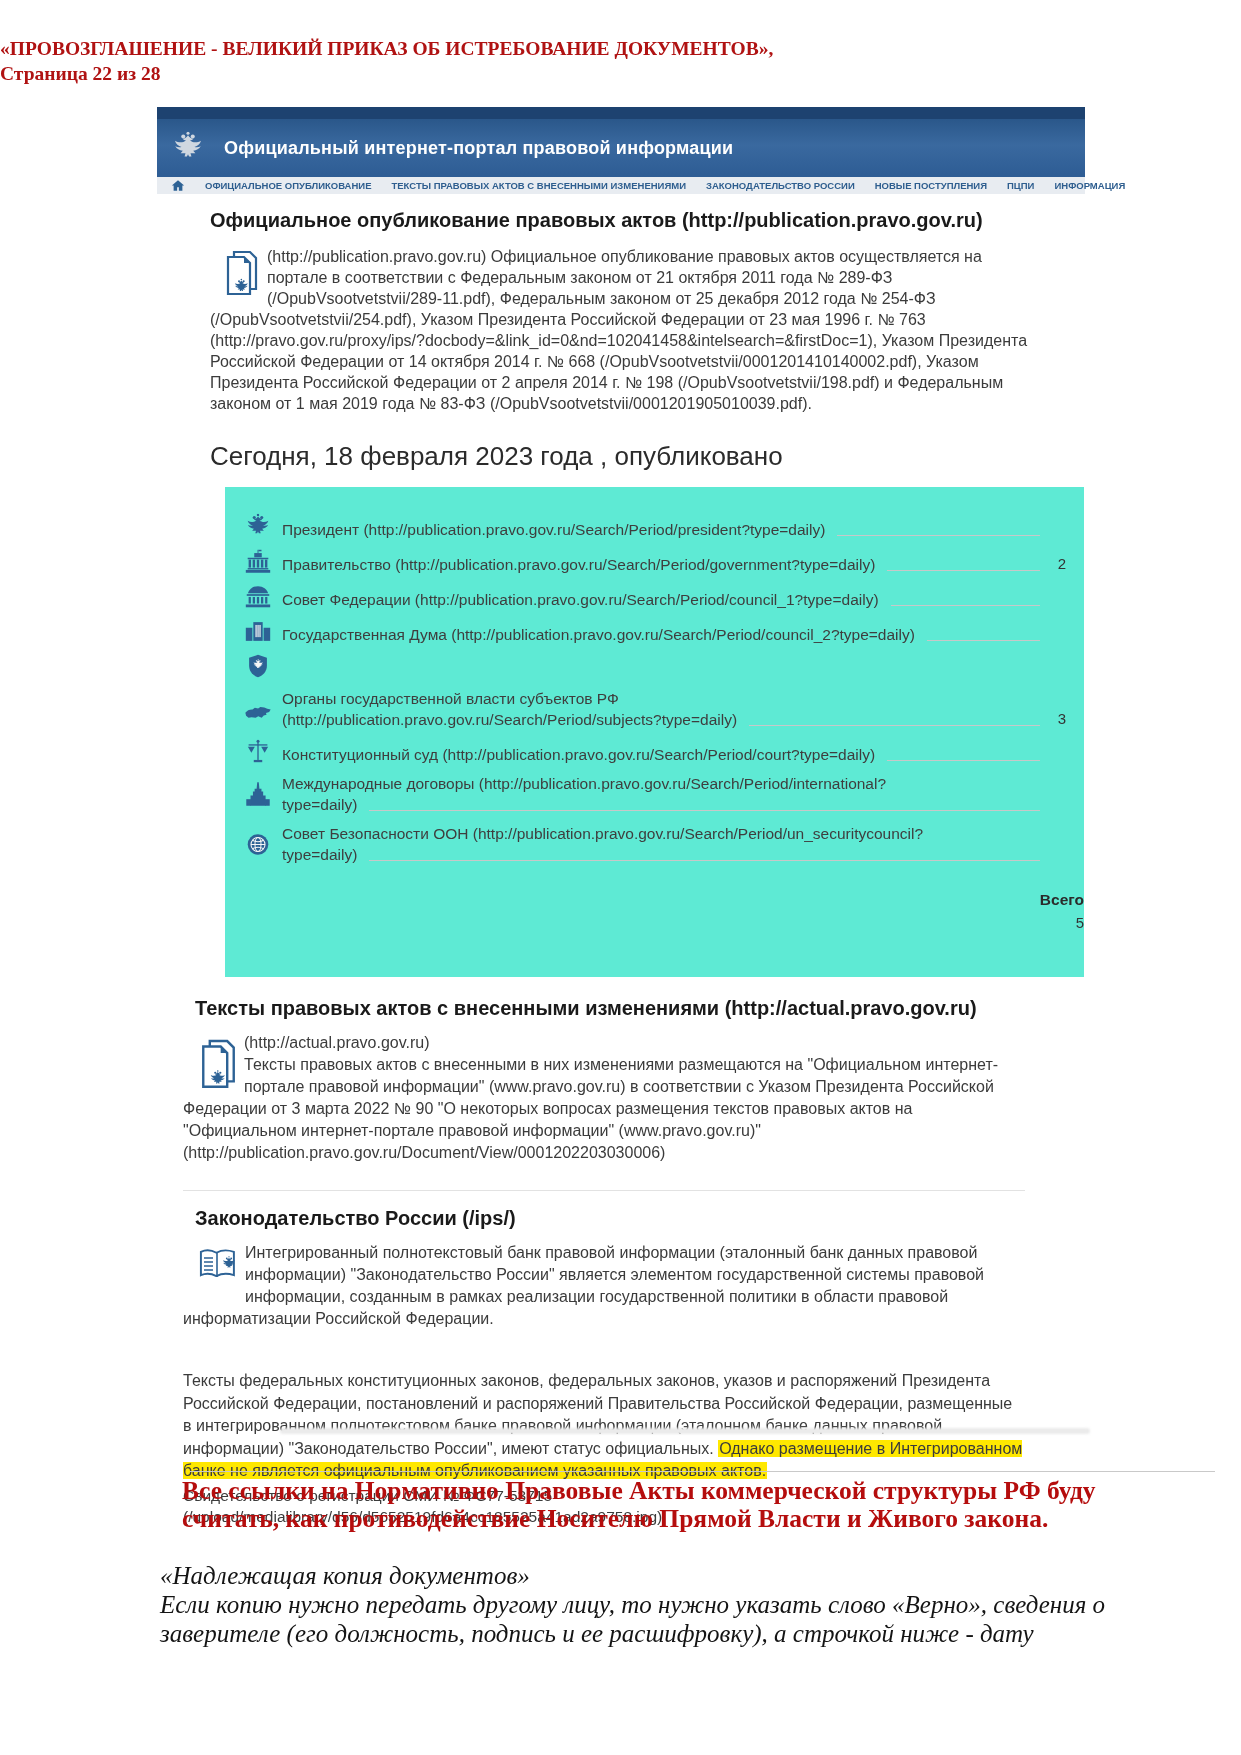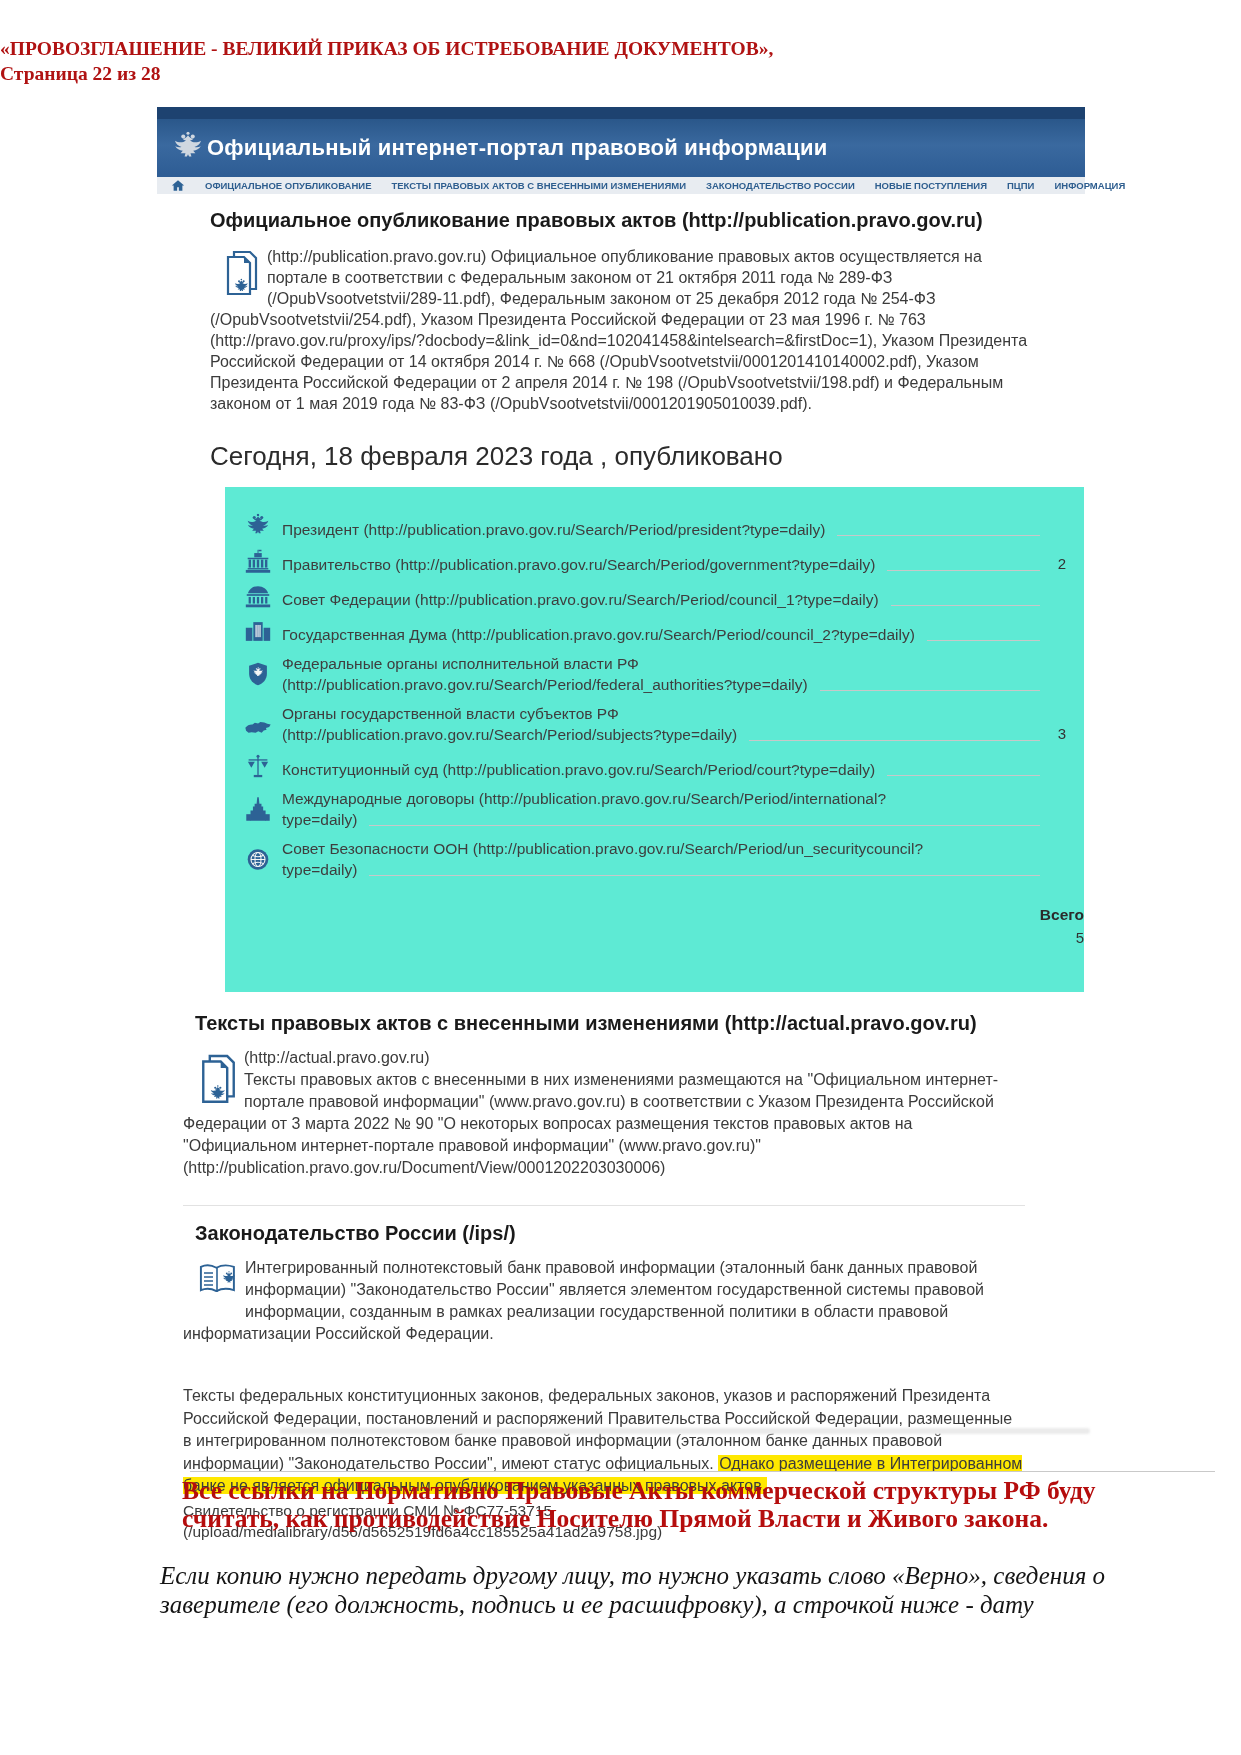--- a/index.html
+++ b/index.html
@@ -14,21 +14,21 @@
     font-size:19.5px;line-height:25px;
   }
   
   .site-shot{position:absolute;left:157px;top:107px;width:928px;background:#fff;}
   .banner-strip{height:12px;background:#1d4270;}
   .banner{
     height:58px;display:flex;align-items:center;color:#fff;
     background:linear-gradient(180deg,#2a578a 0%,#3a699f 45%,#2d5c94 100%);
   }
   .emblem{width:38px;height:46px;margin-left:12px;flex:0 0 auto;}
-  .banner-title{font-size:22px;font-weight:bold;letter-spacing:.2px;}
+  .banner-title{margin-left:17px;font-size:18px;font-weight:bold;letter-spacing:.2px;}
   .nav{
     height:17px;background:#e8ecf1;display:flex;align-items:center;gap:20px;
     padding:0 14px;font-size:9.5px;font-weight:bold;color:#2e5e8f;white-space:nowrap;
   }
   .nav-item{cursor:pointer;}
   .nav-home{width:14px;height:13px;flex:0 0 auto;cursor:pointer;}
   .nav-search{margin-left:auto;margin-right:62px;width:16px;height:16px;cursor:pointer;}
   .sec1{padding:13px 40px 0 53px;}
   .sec-h{font-size:20px;font-weight:bold;color:#1a1a1a;margin:0;line-height:26px;}
   .para{margin-top:13px;font-size:16px;line-height:21px;color:#3b3b3b;}
@@ -215,29 +215,20 @@
             </div>
           </div>
         <div class="row-count"></div>
       </div>
 
       <div class="row">
         <svg class="row-icon" viewBox="0 0 32 28">
             <path class="ic" d="M16 1.5l9.5 3.2V13c0 6.3-3.9 10.6-9.5 12.5C10.4 23.6 6.5 19.3 6.5 13V4.7z"></path>
             <use href="#eagle" fill="#f6f6f6" transform="translate(9,6) scale(0.45)"></use>
           </svg>
-        <div class="row-body">
-          <div class="lwrap">
-              <span>Федеральные органы исполнительной власти РФ</span>
-            </div>
-          <div class="lwrap">
-              <span>(http://publication.pravo.gov.ru/Search/Period/federal_authorities?type=daily)</span>
-              <span class="fill"></span>
-            </div>
-        </div>
         <div class="row-count"></div>
       </div>
 
       <div class="row">
         <svg class="row-icon" viewBox="0 0 32 28">
             <path class="ic" d="M2.5 17.5c1.8-2.6 4.6-3.8 7.6-3.6l2.6-1.8 3.4.8 2.4-1.6 4.2.6 3.2 1.4 3.6.6-1.6 2.8-3.4 1 .6 2-3 .6-2.2 2.4-3.6-1.4-2.8 1.6-4.4-.6-3.2.4-2.6-2z"></path>
           </svg>
         <div class="row-body">
           <div class="lwrap">
               <span>Органы государственной власти субъектов РФ</span>
@@ -360,14 +351,15 @@
     </div>
   </div>
 </div>
 
 <div class="ghost-line"></div>
 <div class="sep-main"></div>
 
 <div class="warning">Все ссылки на Нормативно Правовые Акты коммерческой структуры РФ буду считать, как противодействие Носителю Прямой Власти и Живого закона.</div>
 
 <div class="footer">
+  <div>«Надлежащая копия документов»</div>
   <div>Если копию нужно передать другому лицу, то нужно указать слово «Верно», сведения о заверителе (его должность, подпись и ее расшифровку), а строчкой ниже - дату</div>
 </div>
 
 </body></html>

